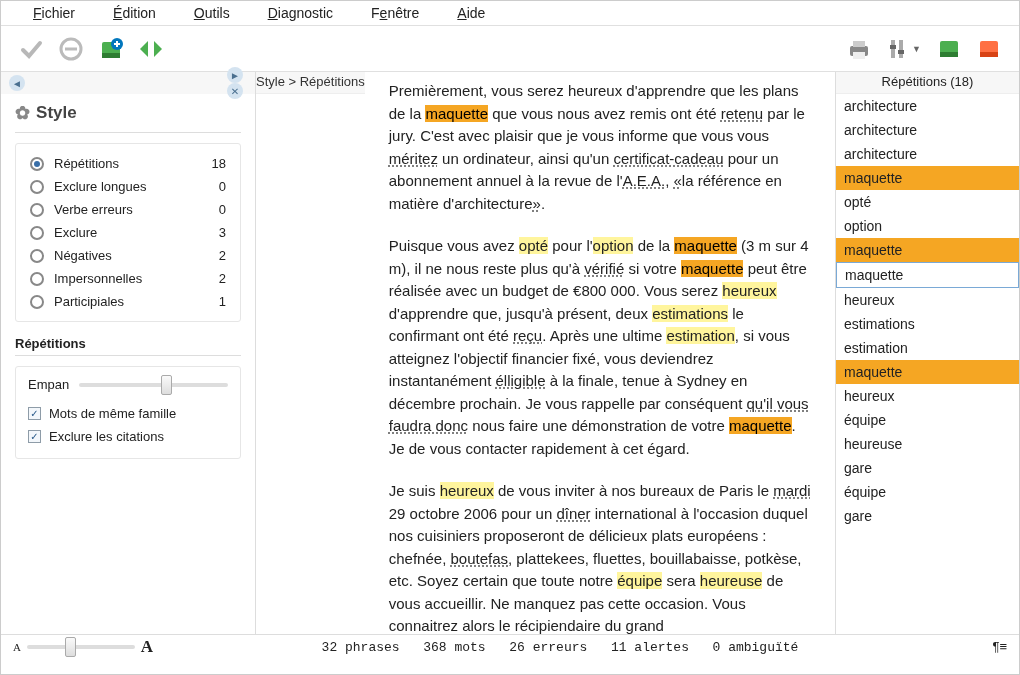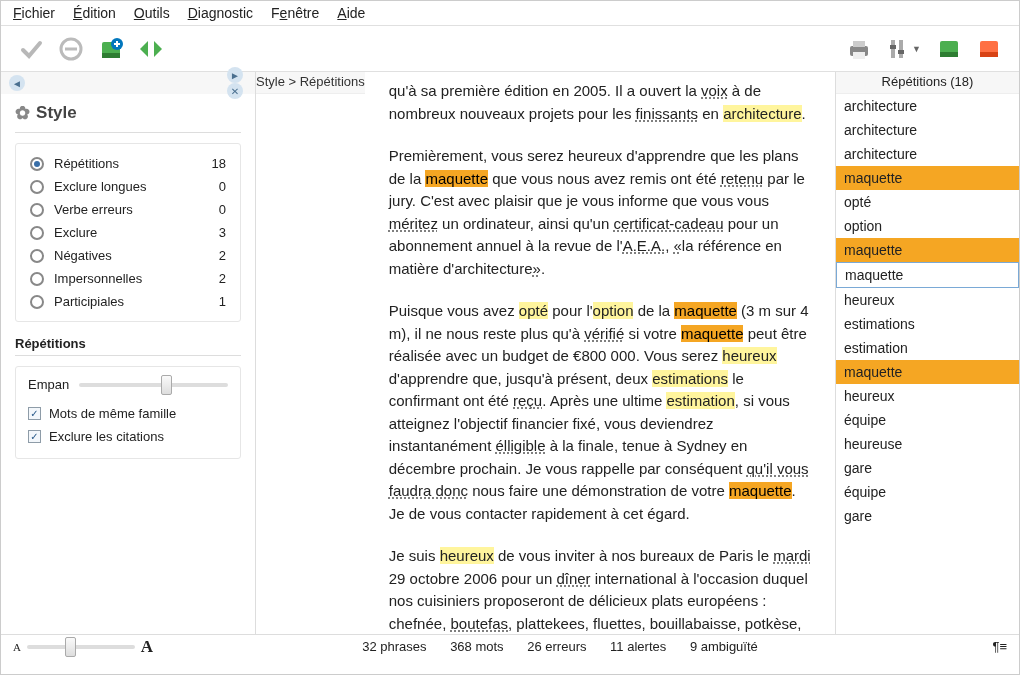--- a/index.html
+++ b/index.html
@@ -1,18 +1,18 @@
 <!DOCTYPE html>
 <html><head>
 <meta charset="utf-8">
 <style>
 * { box-sizing: border-box; margin: 0; padding: 0; }
 body { font-family: "Segoe UI", Tahoma, sans-serif; font-size: 13px; color: #222; background: #fff; width: 1020px; height: 675px; overflow: hidden; border: 1px solid #ccc; }
 .menubar { display: flex; padding: 4px 12px; background: #fff; border-bottom: 1px solid #e0e0e0; font-size: 14px; }
-.menubar-item { margin-right: 18px; cursor: pointer; }
+.menubar-item { margin-right: 18px; cursor: pointer; margin-left: 20px; }
 .menubar-item u { text-decoration: underline; }
 .toolbar { display: flex; align-items: center; padding: 4px 12px; height: 46px; justify-content: space-between; border-bottom: 1px solid #e0e0e0; }
 .toolbar-left, .toolbar-right { display: flex; align-items: center; gap: 4px; }
 .tool-btn { width: 36px; height: 34px; display: flex; align-items: center; justify-content: center; cursor: pointer; border-radius: 3px; }
 .main-area { display: flex; height: 562px; }
 .sidebar-left { width: 255px; border-right: 1px solid #ddd; padding: 0; background: #fff; display: flex; flex-direction: column; }
 .nav-header { display: flex; justify-content: space-between; align-items: center; padding: 2px 8px; height: 22px; background: #f7f7f7; }
 .nav-arrow { width: 16px; height: 16px; border-radius: 50%; background: #d4e3f0; color: #4a6f8f; display: flex; align-items: center; justify-content: center; font-size: 10px; cursor: pointer; }
 .panel-title { display: flex; align-items: center; padding: 8px 14px 6px; font-size: 17px; font-weight: bold; color: #444; }
 .panel-title .gear { font-size: 18px; margin-right: 6px; color: #888; }
@@ -40,21 +40,21 @@
 .sidebar-right { width: 184px; border-left: 1px solid #ddd; display: flex; flex-direction: column; }
 .right-title { text-align: center; padding: 2px 0; font-size: 13px; height: 22px; background: #f7f7f7; border-bottom: 1px solid #eee; }
 .word-list { overflow-y: auto; flex: 1; }
 .word-item { padding: 4px 8px; font-size: 14px; cursor: pointer; }
 .word-item.orange { background: #f5a623; }
 .word-item.selected { background: #fff; border: 1px solid #7aa9d6; }
 .statusbar { height: 24px; border-top: 1px solid #ddd; display: flex; align-items: center; padding: 0 12px; font-size: 13px; }
 .font-size-ctl { display: flex; align-items: center; width: 140px; }
 .font-a { font-family: Georgia, serif; }
 .status-center { flex: 1; text-align: center; }
-.status-center span { margin: 4px 10px; }
+.status-center span { margin: 4px 10px; font-family: Liberation Mono, monospace; }
 svg { display: block; }
 </style>
 </head>
 <body>
 
 <div class="menubar">
   <div class="menubar-item"><u>F</u>ichier</div>
   <div class="menubar-item"><u>É</u>dition</div>
   <div class="menubar-item"><u>O</u>utils</div>
   <div class="menubar-item"><u>D</u>iagnostic</div>
@@ -206,21 +206,20 @@
       <div class="check-row">
         <span class="checkbox">✓</span>
         <span>Exclure les citations</span>
       </div>
     </div>
   </div>
 
   <div class="content-center">
     <div class="breadcrumb">Style  &gt;  Répétitions</div>
     <div class="document-view">
-      <p>qu'à sa première édition en 2005. Il a ouvert la <span class="ud">voix</span> à de nombreux nouveaux projets pour les <span class="ud">finissants</span> en <span class="hl-yellow">architecture</span>.</p>
       <p>Premièrement, vous serez heureux d'apprendre que les plans de la <span class="hl-orange">maquette</span> que vous nous avez remis ont été <span class="ud">retenu</span> par le jury. C'est avec plaisir que je vous informe que vous vous <span class="ud">méritez</span> un ordinateur, ainsi qu'un <span class="ud">certificat-cadeau</span> pour un abonnement annuel à la revue de l'<span class="ud">A.E.A.</span>, <span class="ud">«</span>la référence en matière d'architecture<span class="ud">»</span>.</p>
       <p>Puisque vous avez <span class="hl-yellow">opté</span> pour l'<span class="hl-yellow">option</span> de la <span class="hl-orange">maquette</span> (3 m sur 4 m), il ne nous reste plus qu'à <span class="ud">vérifié</span> si votre <span class="hl-orange">maquette</span> peut être réalisée avec un budget de €800 000. Vous serez <span class="hl-yellow">heureux</span> d'apprendre que, jusqu'à présent, deux <span class="hl-yellow">estimations</span> le confirmant ont été <span class="ud">reçu</span>. Après une ultime <span class="hl-yellow">estimation</span>, si vous atteignez l'objectif financier fixé, vous deviendrez instantanément <span class="ud">élligible</span> à la finale, tenue à Sydney en décembre prochain. Je vous rappelle par conséquent <span class="ud">qu'il vous faudra donc</span> nous faire une démonstration de votre <span class="hl-orange">maquette</span>. Je <span class="ud"> </span>de vous contacter rapidement à cet égard.</p>
       <p>Je suis <span class="hl-yellow">heureux</span> de vous inviter à nos bureaux de Paris le <span class="ud">mardi</span> 29 octobre 2006 pour un <span class="ud">dîner</span> international à l'occasion duquel nos cuisiniers proposeront de délicieux plats européens : chefnée, <span class="ud">boutefas</span>, plattekees, fluettes, bouillabaisse, potkèse, etc. Soyez certain que toute notre <span class="hl-yellow">équipe</span> sera <span class="hl-yellow">heureuse</span> de vous accueillir. Ne manquez pas cette occasion. Vous connaitrez alors le récipiendaire du grand</p>
     </div>
   </div>
 
   <div class="sidebar-right">
     <div class="right-title">Répétitions (18)</div>
     <div class="word-list" id="word-list">
         <div class="word-item ">architecture</div>
@@ -252,16 +251,16 @@
     <div class="slider-track" style="margin:0 6px;">
         <div class="slider-thumb" style="left:35%;"></div>
       </div>
     <span class="font-a" style="font-size:17px;font-weight:bold;">A</span>
   </div>
   <div class="status-center">
     <span>32 phrases</span>
     <span>368 mots</span>
     <span>26 erreurs</span>
     <span>11 alertes</span>
-    <span>9 ambiguïté</span>
+    <span>0 ambiguïté</span>
   </div>
   <div style="width:40px;text-align:right;cursor:pointer;">¶≡</div>
 </div>
 
 </body></html>

